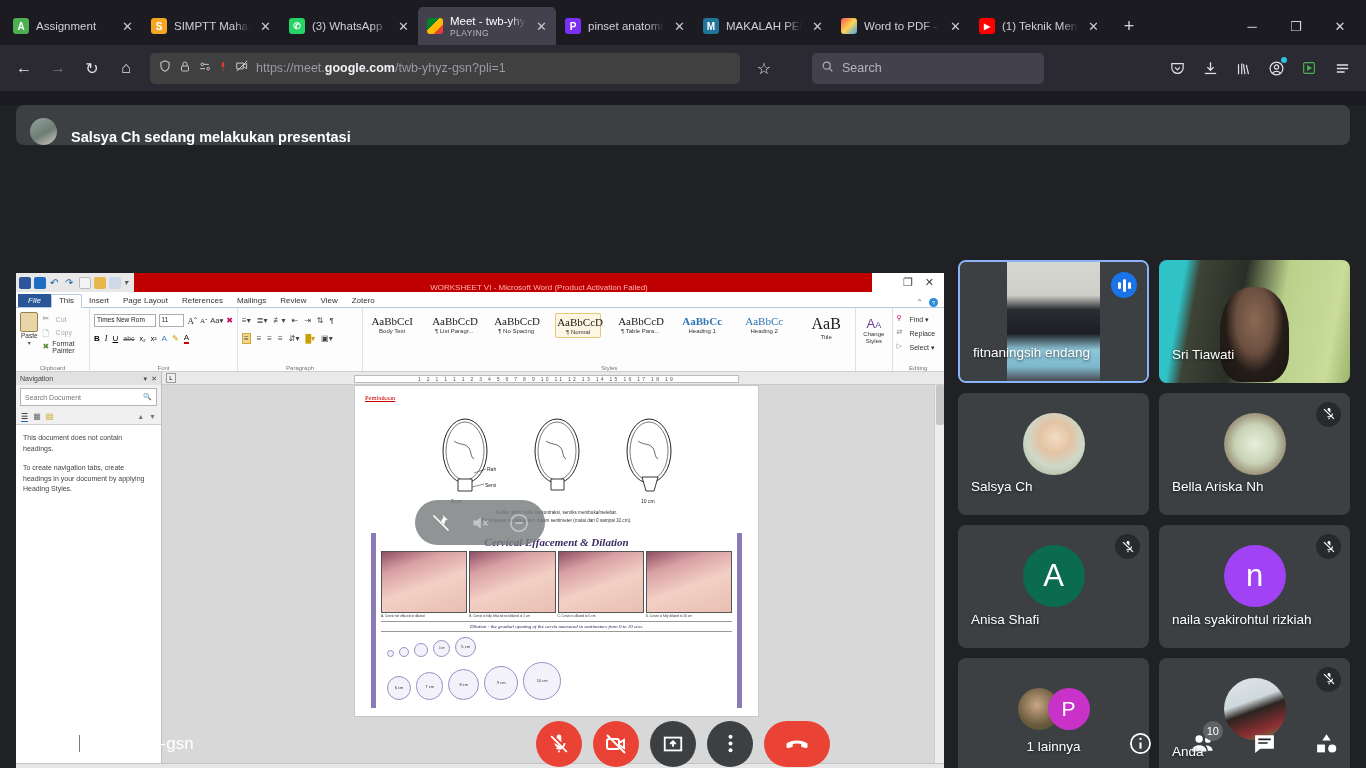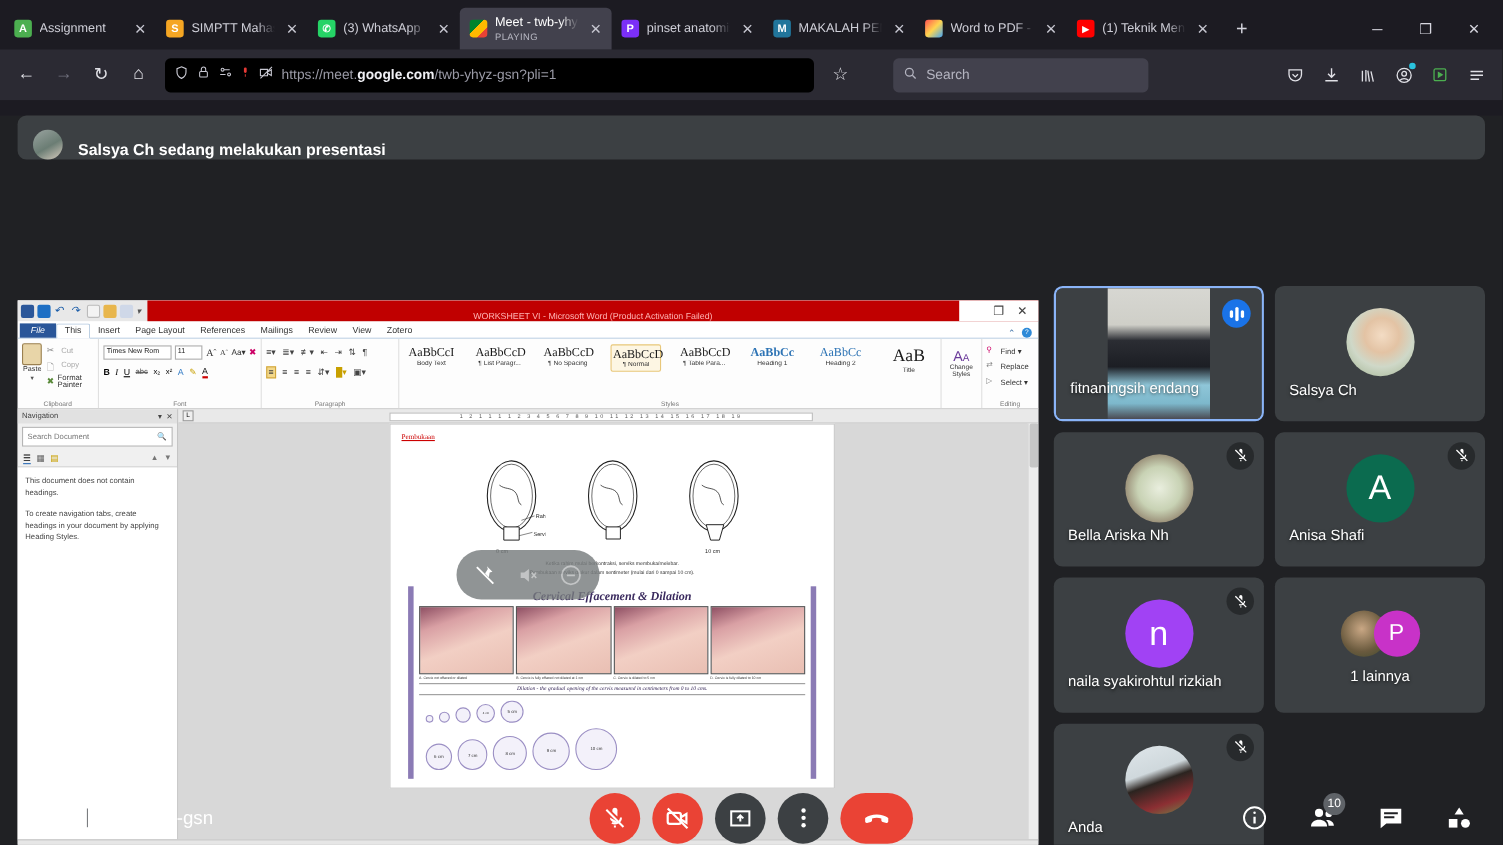--- a/index.html
+++ b/index.html
@@ -42,21 +42,21 @@
   .winbtns { margin-left: auto; display: flex; align-items: center; height: 38px; }
   .winbtn { width: 44px; height: 38px; display: flex; align-items: center;
     justify-content: center; color: #d7d7e0; font-size: 13px; }
 
   .navbar { height: 46px; background: #2b2a33; display: flex; align-items: center;
     padding: 0 8px; gap: 2px; }
   .navicon { width: 32px; height: 32px; border-radius: 5px; color: #e0e0e6;
     display: flex; align-items: center; justify-content: center; flex: none; }
   .navicon.dim { color: #6f6f7c; }
   .urlbar {
-    flex: 1; max-width: 590px; height: 31px; background: #000000; border-radius: 5px;
+    flex: 1; max-width: 590px; height: 31px; background: #404040; border-radius: 5px;
     display: flex; align-items: center; gap: 7px; padding: 0 8px; margin-left: 6px;
   }
   .urlbar .utext { flex: 1; font-size: 12.5px; color: #9a9aa6; white-space: nowrap; }
   .urlbar .utext b { color: #f0f0f5; font-weight: 700; }
   .searchbar {
     width: 232px; height: 31px; background: #42414d; border-radius: 5px;
     display: flex; align-items: center; gap: 8px; padding: 0 9px; margin-left: 30px;
     color: #b4b4c0; font-size: 12.5px;
   }
   .navright { margin-left: auto; display: flex; align-items: center; gap: 1px; }
@@ -695,20 +695,26 @@
           <div style="position:absolute;left:25%;width:50%;top:0;bottom:0;background:linear-gradient(180deg,#d7d7d2 0%,#cfcfc8 28%,#2b2d33 40%,#1c1e24 60%,#8fc6d8 74%,#7db8cc 88%,#4a4a52 100%);"></div>
         </div>
         <div class="speakdot">
           <span style="height:7px"></span>
           <span style="height:13px"></span>
           <span style="height:7px"></span>
         </div>
         <div class="vname">fitnaningsih endang</div>
       </div>
       <div class="tile">
+        <div class="vidfeed" style="background: linear-gradient(100deg, rgb(47, 195, 200) 0%, rgb(47, 195, 200) 13%, rgb(61, 68, 54) 20%, rgb(42, 47, 38) 42%, rgb(185, 208, 138) 62%, rgb(201, 220, 154) 88%, rgb(155, 179, 106) 100%);">
+          <div style="position:absolute;left:32%;top:22%;width:36%;height:78%;background:radial-gradient(ellipse at 50% 35%,#8a6a55 0%,#6b4f3f 38%,#241c18 60%,#1a1410 100%);border-radius:45% 45% 30% 30%;"></div>
+        </div>
+        <div class="vname">Sri Tiawati</div>
+      </div>
+      <div class="tile">
         <div class="av" style="background: radial-gradient(circle at 52% 40%, rgb(243, 220, 196) 0%, rgb(227, 195, 164) 32%, rgb(207, 216, 200) 58%, rgb(157, 176, 140) 100%);"></div>
         <div class="vname">Salsya Ch</div>
       </div>
       <div class="tile">
         <div class="av" style="background: radial-gradient(circle, rgb(233, 238, 222) 0%, rgb(200, 210, 180) 45%, rgb(106, 74, 58) 100%);"></div>
         <div class="micoff">
           <svg width="14" height="14" viewBox="0 0 24 24" fill="#fff">
             <path d="M9.5 4.2a2.5 2.5 0 015 0v6l-5-5z"></path>
             <path d="M17 11a5 5 0 01-6.8 4.6L8.8 17A7 7 0 0019 11zM11 19v2h2v-2"></path>
             <path d="M3.5 3.5l17 17" stroke="#fff" stroke-width="2"></path>

